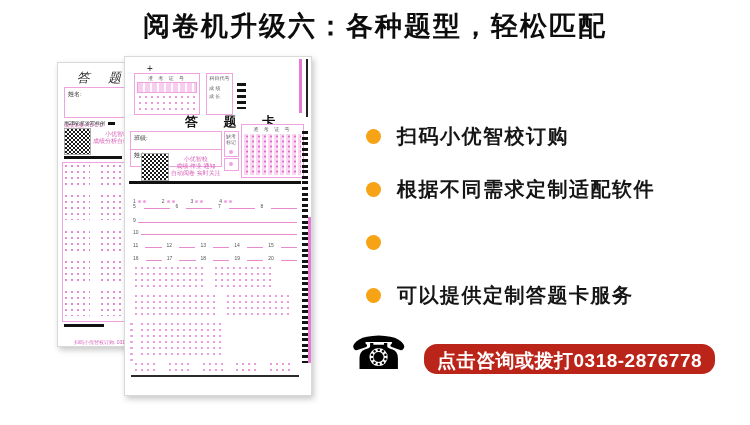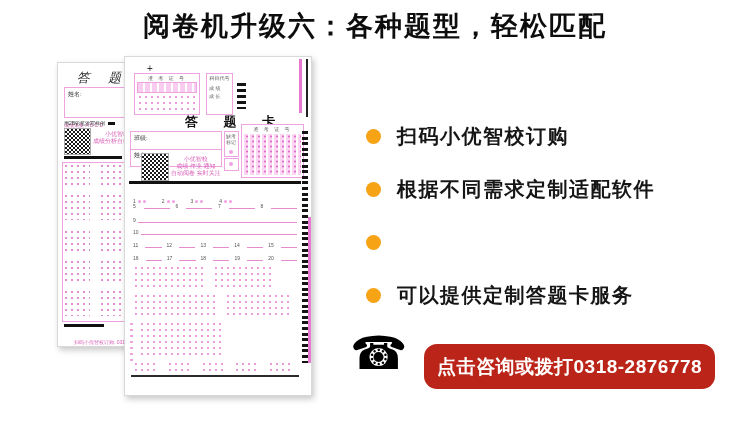--- a/index.html
+++ b/index.html
@@ -40,22 +40,22 @@
   .jdot{width:3px;height:3px;border-radius:50%;background:#F2A0E4;display:inline-block;margin-right:2px;}
   .fillrow{position:absolute;left:8px;right:14px;display:flex;align-items:flex-end;}
   
   .bullets{position:absolute;left:366px;top:124px;width:370px;}
   .bullet{display:flex;align-items:center;gap:16px;margin-bottom:29px;height:24px;}
   .bdot{width:15px;height:15px;border-radius:50%;background:#F6A315;flex:0 0 15px;}
   .btext{font-size:20px;font-weight:bold;color:#161616;letter-spacing:1.5px;white-space:nowrap;}
   
   .phone{position:absolute;left:350px;top:330px;font-size:46px;line-height:46px;color:#000;
          font-family:"DejaVu Sans",sans-serif;}
-  .cta{position:absolute;left:424px;top:344px;height:45px;border-radius:13px;background:#BB2418;
-       display:flex;align-items:center;padding:0 13px;}
+  .cta{position:absolute;left:424px;top:344px;height:30px;border-radius:13px;background:#BB2418;
+       display:flex;align-items:flex-end;padding:0 13px;}
   .cta span{color:#fff;font-size:19px;font-weight:bold;letter-spacing:0.5px;white-space:nowrap;}
   
   .sheetA-title{position:absolute;left:0;top:6px;width:120px;text-align:center;
      font-family:"DejaVu Serif",serif;font-style:italic;font-size:13px;letter-spacing:7px;color:#2b2b2b;}
   .sheetB-title{position:absolute;left:60px;top:56px;font-size:13px;font-weight:bold;
      letter-spacing:11px;color:#111;}
   .abs{position:absolute;}
 </style>
 </head>
 <body>

